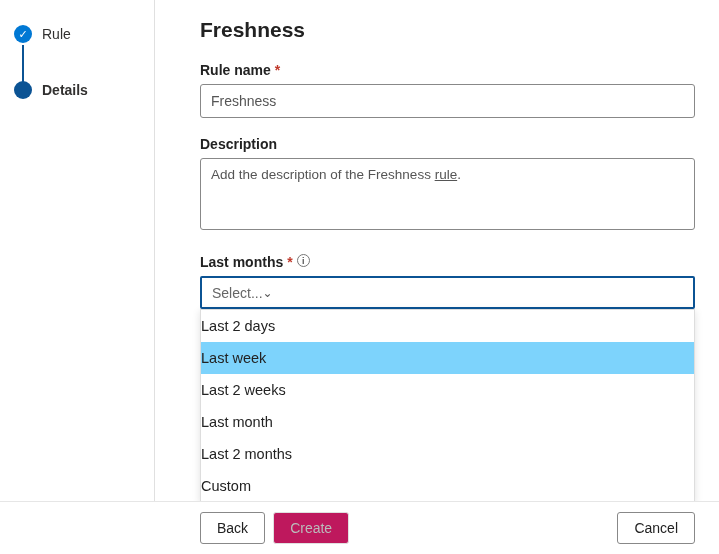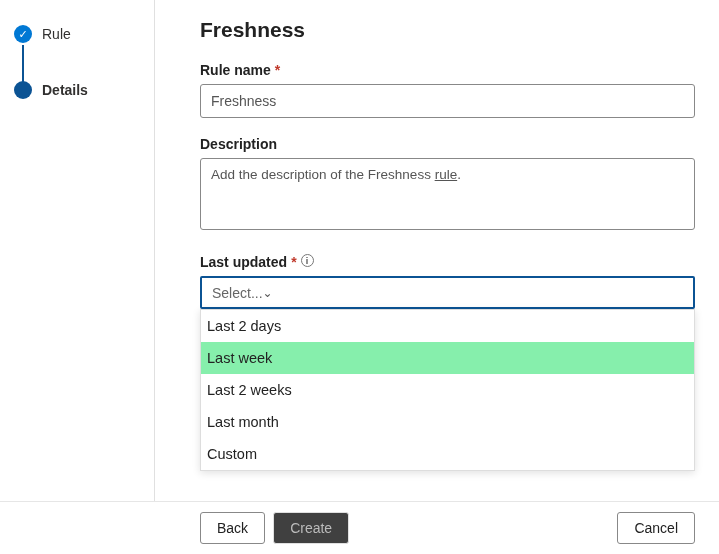--- a/index.html
+++ b/index.html
@@ -17,25 +17,25 @@
     h1 { font-size: 21px; font-weight: 700; color: #222; margin-bottom: 20px; }
     .field-label { font-size: 14px; font-weight: 600; color: #222; margin-bottom: 6px; display: flex; gap: 4px; }
     .req { color: #c0392b; }
     .info-icon { width: 13px; height: 13px; border: 1px solid #777; border-radius: 50%; display: inline-flex; align-items: center; justify-content: center; font-size: 9px; color: #555; }
     .text-input { width: 100%; max-width: 495px; height: 34px; border: 1px solid #888; border-radius: 3px; padding: 0 10px; font-size: 14px; color: #555; margin-bottom: 18px; }
     .textarea-input { width: 100%; max-width: 495px; height: 72px; border: 1px solid #888; border-radius: 3px; padding: 8px 10px; font-size: 13.5px; color: #555; margin-bottom: 24px; resize: both; }
     .textarea-input .underline { text-decoration: underline; }
     .select-box { width: 100%; max-width: 495px; height: 33px; border: 2px solid #0b5394; border-radius: 2px; padding: 0 10px; display: flex; align-items: center; justify-content: flex-start; cursor: pointer; color: #666; font-size: 14px; }
     .chevron { font-size: 12px; color: #555; }
     .dropdown { width: 495px; max-width: 495px; border: 1px solid #ddd; box-shadow: 0 2px 8px rgba(0,0,0,0.12); background: #fff; }
-    .dropdown-item { padding: 8px 6px; font-size: 14.5px; color: #222; cursor: pointer; }
-    .dropdown-item.hover { background: #86efac; }
+    .dropdown-item { padding: 8px 0; font-size: 14.5px; color: #222; cursor: pointer; }
+    .dropdown-item.hover { background: #7dd3fc; }
     .footer { position: absolute; bottom: 0; left: 0; right: 0; border-top: 1px solid #e6e6e6; padding: 10px 24px 10px 200px; display: flex; align-items: center; background: #fff; }
     .btn { height: 32px; padding: 0 16px; border-radius: 3px; font-size: 14px; cursor: pointer; border: 1px solid #888; background: #fff; color: #222; font-weight: 500; }
-    .btn.disabled { background: #404040; color: #bbb; border-color: #e0e0e0; cursor: default; }
+    .btn.disabled { background: #be185d; color: #bbb; border-color: #e0e0e0; cursor: default; }
     .btn.back { margin-right: 8px; }
     .btn.cancel { margin-left: auto; }
   </style>
 </head>
 <body>
 
 <div class="sidebar">
   <div class="step">
     <div class="step-connector"></div>
     <div class="step-circle step-done">✓</div>
@@ -55,33 +55,34 @@
     <span class="req">*</span>
   </div>
   <input class="text-input" value="Freshness" style="">
 
   <div class="field-label">Description</div>
   <div class="textarea-input" contenteditable="true" style="">
     <span>Add the description of the Freshness </span><span class="underline">rule</span><span>.</span>
   </div>
 
   <div class="field-label">
-    <span>Last updated</span>
+    <span>Last months</span>
     <span class="req">*</span>
     <span class="info-icon">i</span>
   </div>
   <div class="select-box">
     <span>Select...</span>
     <span class="chevron">⌄</span>
   </div>
   <div class="dropdown">
     <div class="dropdown-item">Last 2 days</div>
     <div class="dropdown-item hover">Last week</div>
     <div class="dropdown-item">Last 2 weeks</div>
     <div class="dropdown-item">Last month</div>
+    <div class="dropdown-item">Last 2 months</div>
     <div class="dropdown-item">Custom</div>
   </div>
 </div>
 
 <div class="footer">
   <button class="btn back">Back</button>
   <button class="btn disabled">Create</button>
   <button class="btn cancel">Cancel</button>
 </div>
 

